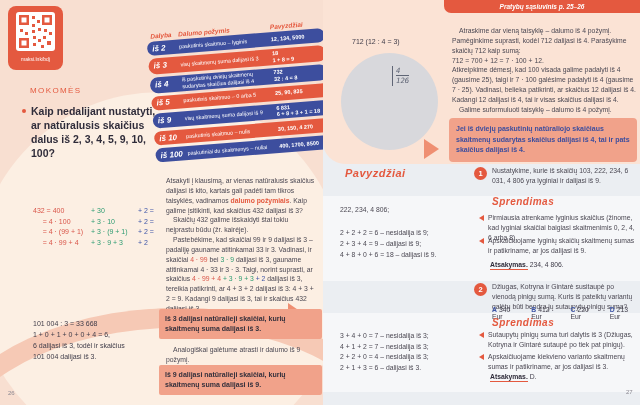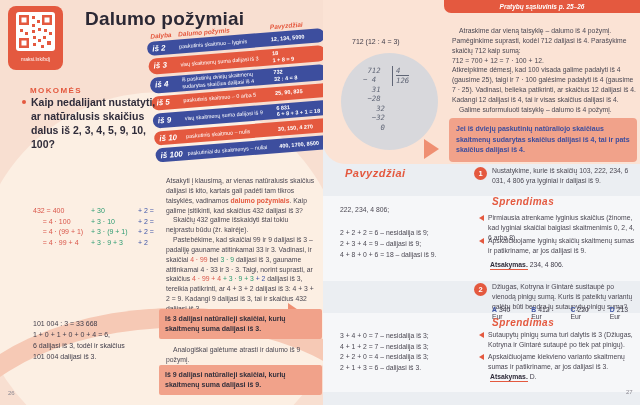--- a/index.html
+++ b/index.html
@@ -27,22 +27,22 @@
   .t-head{display:flex;color:#e4593f;font-size:6.5px;margin:0 0 2px 4px;}
   .t-head span{display:block;}
   .th1{width:28px;} .th2{width:92px;} .th3{width:50px;}
   .pill{display:flex;align-items:center;border-radius:8px;margin-bottom:3px;
         min-height:14px;color:#fff;padding:1px 5px;box-sizing:border-box;width:178px;}
   .pill-blue{background:#3d4e9e;} .pill-red{background:#e4593f;}
   .p-label{width:27px;font-style:italic;font-weight:bold;font-size:8px;flex:none;}
   .p-rule{width:92px;font-size:5.4px;line-height:1.15;flex:none;}
   .p-ex{width:46px;font-size:5.5px;font-weight:bold;white-space:pre-line;line-height:1.25;flex:none;}
 
-  #mokomes-heading{left:30px;top:86px;color:#e4593f;font-size:8px;font-weight:bold;letter-spacing:1.4px;}
-  #mokomes-item{left:22px;top:96px;width:134px;}
+  #mokomes-heading{left:30px;top:86px;color:#e4593f;font-size:8px;font-weight:normal;letter-spacing:1.4px;}
+  #mokomes-item{left:22px;top:105px;width:134px;}
   #mokomes-dot{position:absolute;left:0;top:4px;width:4px;height:4px;border-radius:50%;background:#e4593f;}
   #mokomes-text{margin-left:9px;font-size:10.5px;font-weight:bold;color:#2f2c3a;line-height:1.32;}
 
   
   #decomp{left:33px;top:206px;font-size:7px;line-height:1.5;}
   .d-row{display:flex;white-space:pre;}
   .d-c1{width:58px;color:#d9564a;} .d-c2{width:47px;color:#2e9c72;} .d-c3{width:22px;color:#3d55a8;}
 
   
   #intro-left{left:166px;top:176px;width:151px;font-size:6.8px;line-height:1.45;color:#4b4853;}
@@ -143,21 +143,20 @@
             <rect x="27" y="24" width="3" height="3"></rect>
           <rect x="17" y="31" width="3" height="3"></rect>
             <rect x="25" y="33" width="3" height="3"></rect>
           <rect x="31" y="29" width="4" height="4"></rect>
         </g>
       </svg>
     </div>
     <div class="abs" id="qr-caption">maksi.lnk/bdj</div>
   </div>
 
-  <div class="abs" id="page-title">Dalumo požymiai</div>
 
   <div class="abs" id="table-block">
     <div class="t-head script">
       <span class="th1">Dalyba</span>
       <span class="th2">Dalumo požymis</span>
       <span class="th3">Pavyzdžiai</span>
     </div>
     <div class="pill pill-blue">
       <span class="p-label">iš 2</span>
       <span class="p-rule">paskutinis skaitmuo – lyginis</span>
@@ -245,27 +244,20 @@
 
   <div class="abs" id="right-page"></div>
   <div class="abs" id="peach-block"></div>
   <div class="abs band" id="band1"></div>
   <div class="abs band" id="band2"></div>
   <div class="abs" id="rp-arrow"></div>
   <div class="abs script" id="red-bar">Pratybų sąsiuvinis p. 25–26</div>
 
   <div class="abs" id="division-label">712 (12 : 4 = 3)</div>
   <div class="abs" id="division-circle"></div>
-  <pre class="abs" id="division-work"> 712
-− 4
-  31
- −28
-   32
-  −32
-    0</pre>
   <div class="abs" id="division-right">
     <span id="division-divisor">4</span>
     <span>126</span>
   </div>
 
   <div class="abs" id="intro-right">
     <p class="para ind">Atraskime dar vieną taisyklę – dalumo iš 4 požymį. Pamėginkime suprasti, kodėl 712 dalijasi iš 4. Parašykime skaičių 712 kaip sumą:</p>
     <p class="para">712 = 700 + 12 = 7 · 100 + 12.</p>
     <p class="para">Atkreipkime dėmesį, kad 100 visada galime padalyti iš 4 (gausime 25), taigi ir 7 · 100 galėsime padalyti iš 4 (gausime 7 · 25). Vadinasi, belieka patikrinti, ar skaičius 12 dalijasi iš 4. Kadangi 12 dalijasi iš 4, tai ir visas skaičius dalijasi iš 4.</p>
     <p class="para ind">Galime suformuluoti taisyklę – dalumo iš 4 požymį.</p>

